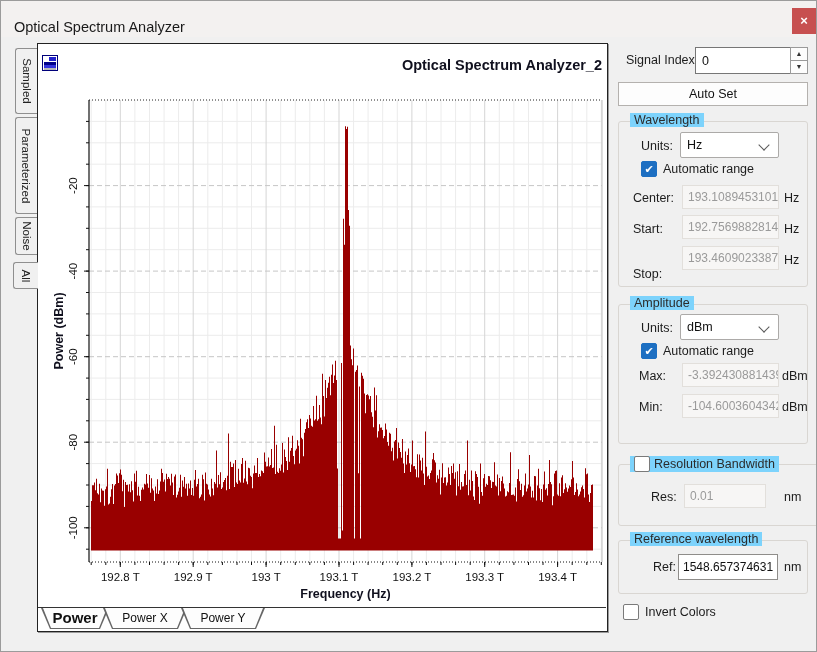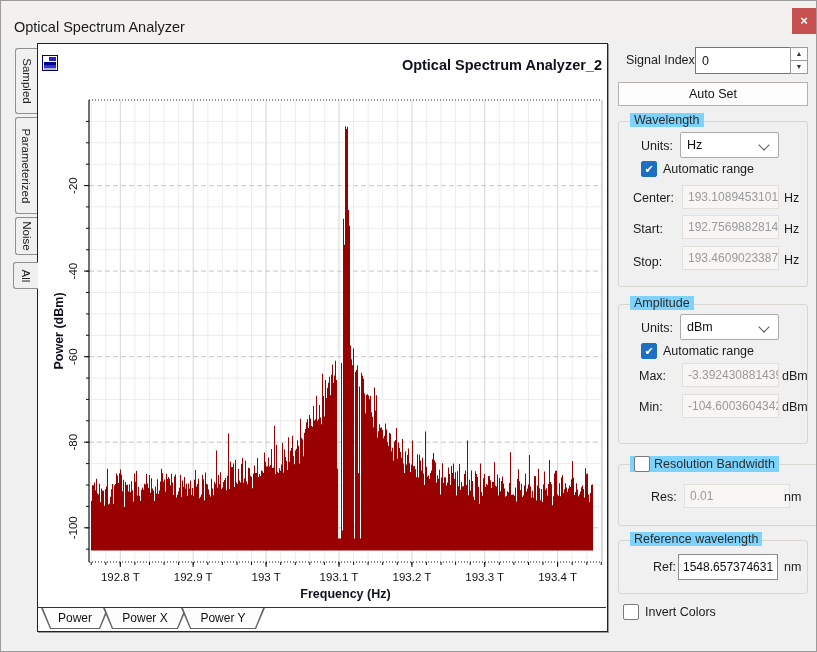--- a/index.html
+++ b/index.html
@@ -32,21 +32,21 @@
   #plot-svg{position:absolute;left:50px;top:92px;}
   svg text{font-family:"Liberation Sans",sans-serif;}
   
   #tabline{position:absolute;left:37px;top:606px;width:568px;height:1px;background:#333;}
   .sheet-tab{position:absolute;top:607px;height:21px;}
   .sheet-tab .outer{position:absolute;inset:0;background:#666;
     clip-path:polygon(0 0,100% 0,calc(100% - 9px) 100%,9px 100%);}
   .sheet-tab .inner{position:absolute;left:0;top:0;right:0;bottom:1px;background:#fdfdfd;
     clip-path:polygon(2px 0,calc(100% - 2px) 0,calc(100% - 10px) 100%,10px 100%);}
   .sheet-tab .lbl{position:absolute;inset:0;text-align:center;line-height:20px;font-size:12px;color:#111;}
-  .sheet-tab.sel .lbl{font-weight:normal;font-size:12px;}
+  .sheet-tab.sel .lbl{font-weight:bold;font-size:15px;}
   
   .lbl-s{position:absolute;font-size:12.5px;color:#1c1c1c;}
   .unit{position:absolute;font-size:12.5px;color:#1c1c1c;}
   .inputbox{position:absolute;box-sizing:border-box;background:#fff;border:1px solid #767676;
     font-family:"Liberation Sans",sans-serif;font-size:12.5px;color:#111;padding:0 6px;}
   .valuebox{position:absolute;box-sizing:border-box;background:#f7f6f5;border:1px solid #e2dfdb;
     font-size:12px;color:#9a9a9a;padding:0 5px;overflow:hidden;white-space:nowrap;display:flex;align-items:center;}
   .btn{position:absolute;box-sizing:border-box;background:#fdfdfd;border:1px solid #b4b1ae;
     font-size:12.5px;color:#111;text-align:center;cursor:pointer;}
   .grp{position:absolute;border:1px solid #d9d6d2;border-radius:3px;box-sizing:border-box;}
@@ -288,21 +288,21 @@
   <div class="lbl-s" style="left:662px;top:161px;">Automatic range</div>
 
   <div class="lbl-s" style="left:632px;top:190px;">Center:</div>
   <div class="valuebox" style="left:681px;top:184px;width:97px;height:24px;">193.1089453101</div>
   <div class="unit" style="left:783px;top:190px;">Hz</div>
 
   <div class="lbl-s" style="left:632px;top:221px;">Start:</div>
   <div class="valuebox" style="left:681px;top:214px;width:97px;height:24px;">192.7569882814</div>
   <div class="unit" style="left:783px;top:221px;">Hz</div>
 
-  <div class="lbl-s" style="left:632px;top:254px;">Stop:</div>
+  <div class="lbl-s" style="left:632px;top:266px;">Stop:</div>
   <div class="valuebox" style="left:681px;top:245px;width:97px;height:24px;">193.4609023387</div>
   <div class="unit" style="left:783px;top:252px;">Hz</div>
 
   <div class="grp" style="left:617px;top:303px;width:190px;height:140px;">
     <div class="legend">Amplitude</div>
   </div>
   <div class="lbl-s" style="left:640px;top:320px;">Units:</div>
   <div class="select" style="left:679px;top:313px;width:99px;height:26px;">
     <span>dBm</span>
     <span class="chev"></span>
@@ -320,21 +320,21 @@
   <div class="valuebox" style="left:681px;top:393px;width:97px;height:24px;">-104.6003604342</div>
   <div class="unit" style="left:781px;top:399px;">dBm</div>
 
   <div class="grp" style="left:617px;top:463px;width:226px;height:62px;">
     <div class="legend">
       <span class="cb"></span>
       <span>Resolution Bandwidth</span>
     </div>
   </div>
   <div class="lbl-s" style="left:650px;top:489px;">Res:</div>
-  <div class="valuebox" style="left:683px;top:483px;width:106px;height:24px;">0.01</div>
+  <div class="valuebox" style="left:683px;top:483px;width:82px;height:24px;">0.01</div>
   <div class="unit" style="left:783px;top:489px;">nm</div>
 
   <div class="grp" style="left:617px;top:539px;width:190px;height:54px;">
     <div class="legend">Reference wavelength</div>
   </div>
   <div class="lbl-s" style="left:652px;top:559px;">Ref:</div>
   <input class="inputbox" style="left: 677px; top: 553px; width: 100px; height: 26px; font-size: 12px; padding: 0px 4px; border-color: rgb(143, 141, 138);" value="1548.657374631">
   <div class="unit" style="left:783px;top:559px;">nm</div>
 
   <div class="cb abs" style="left:622px;top:603px;"></div>

